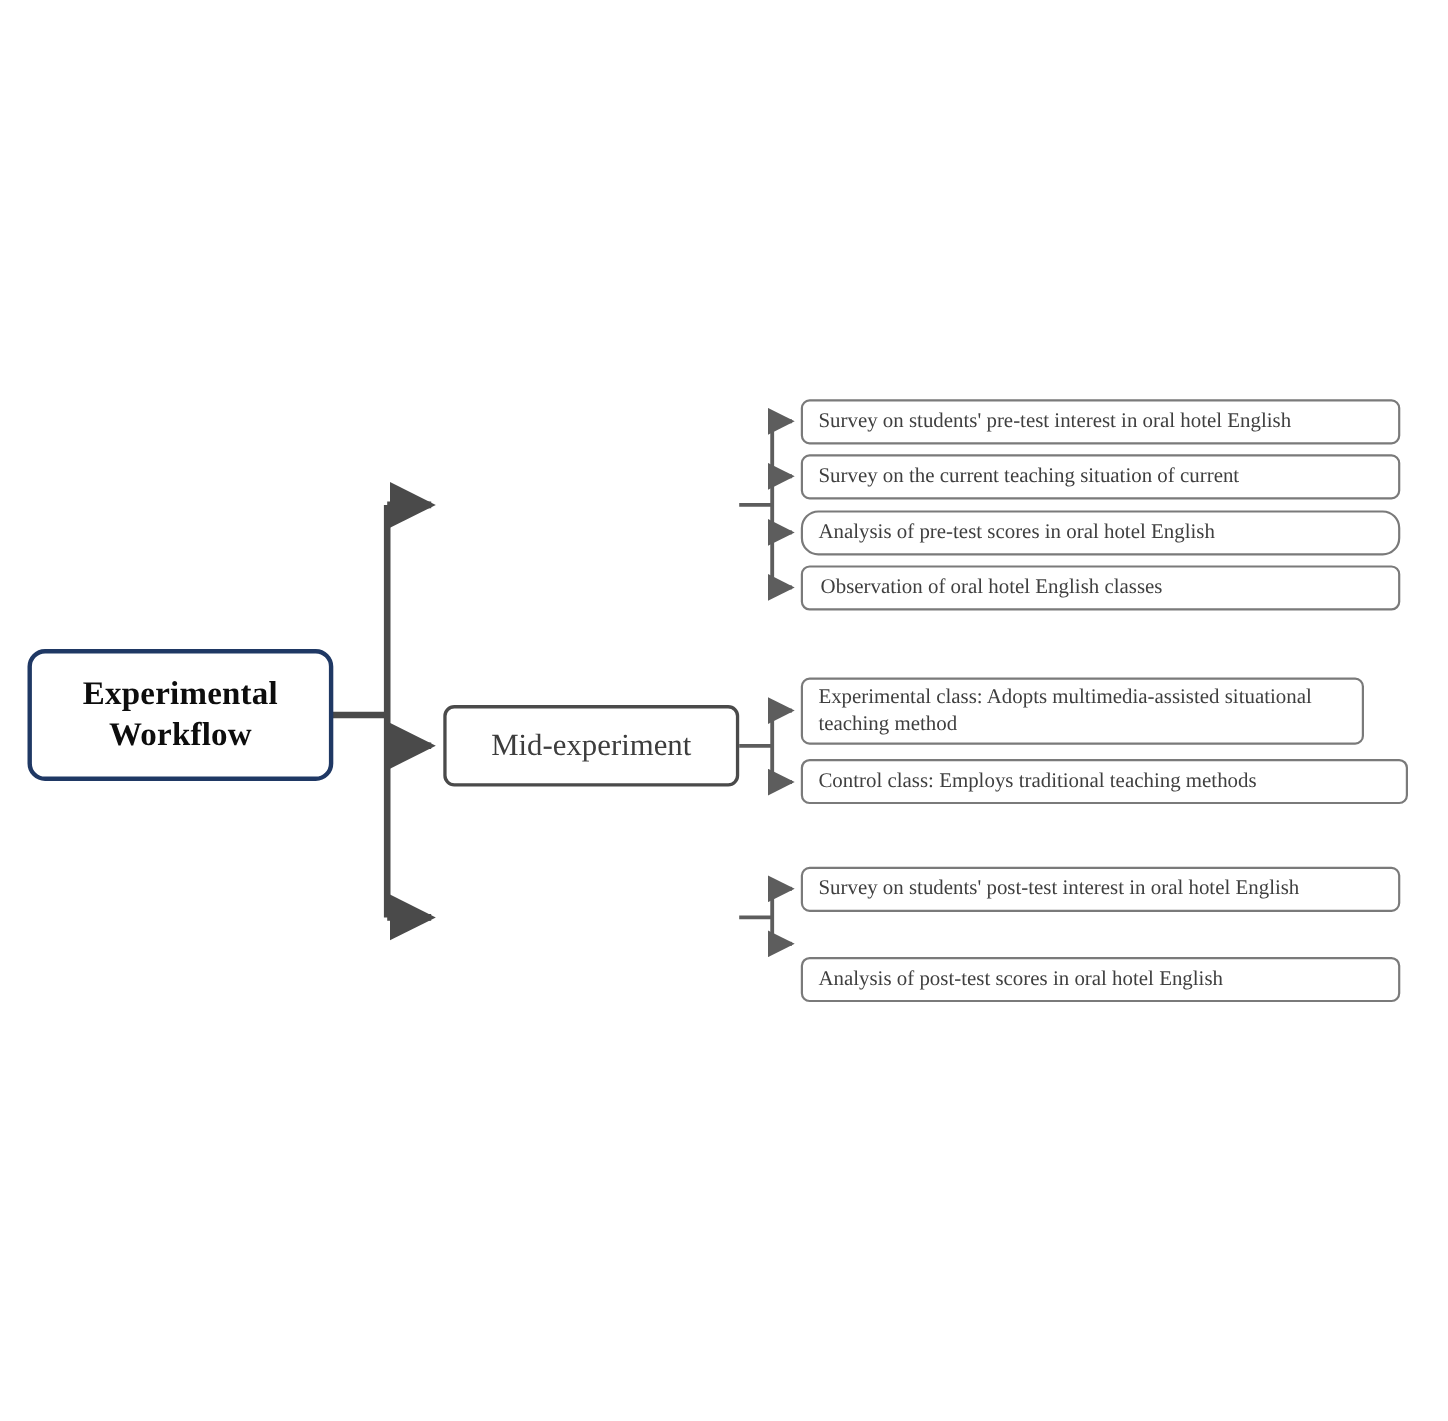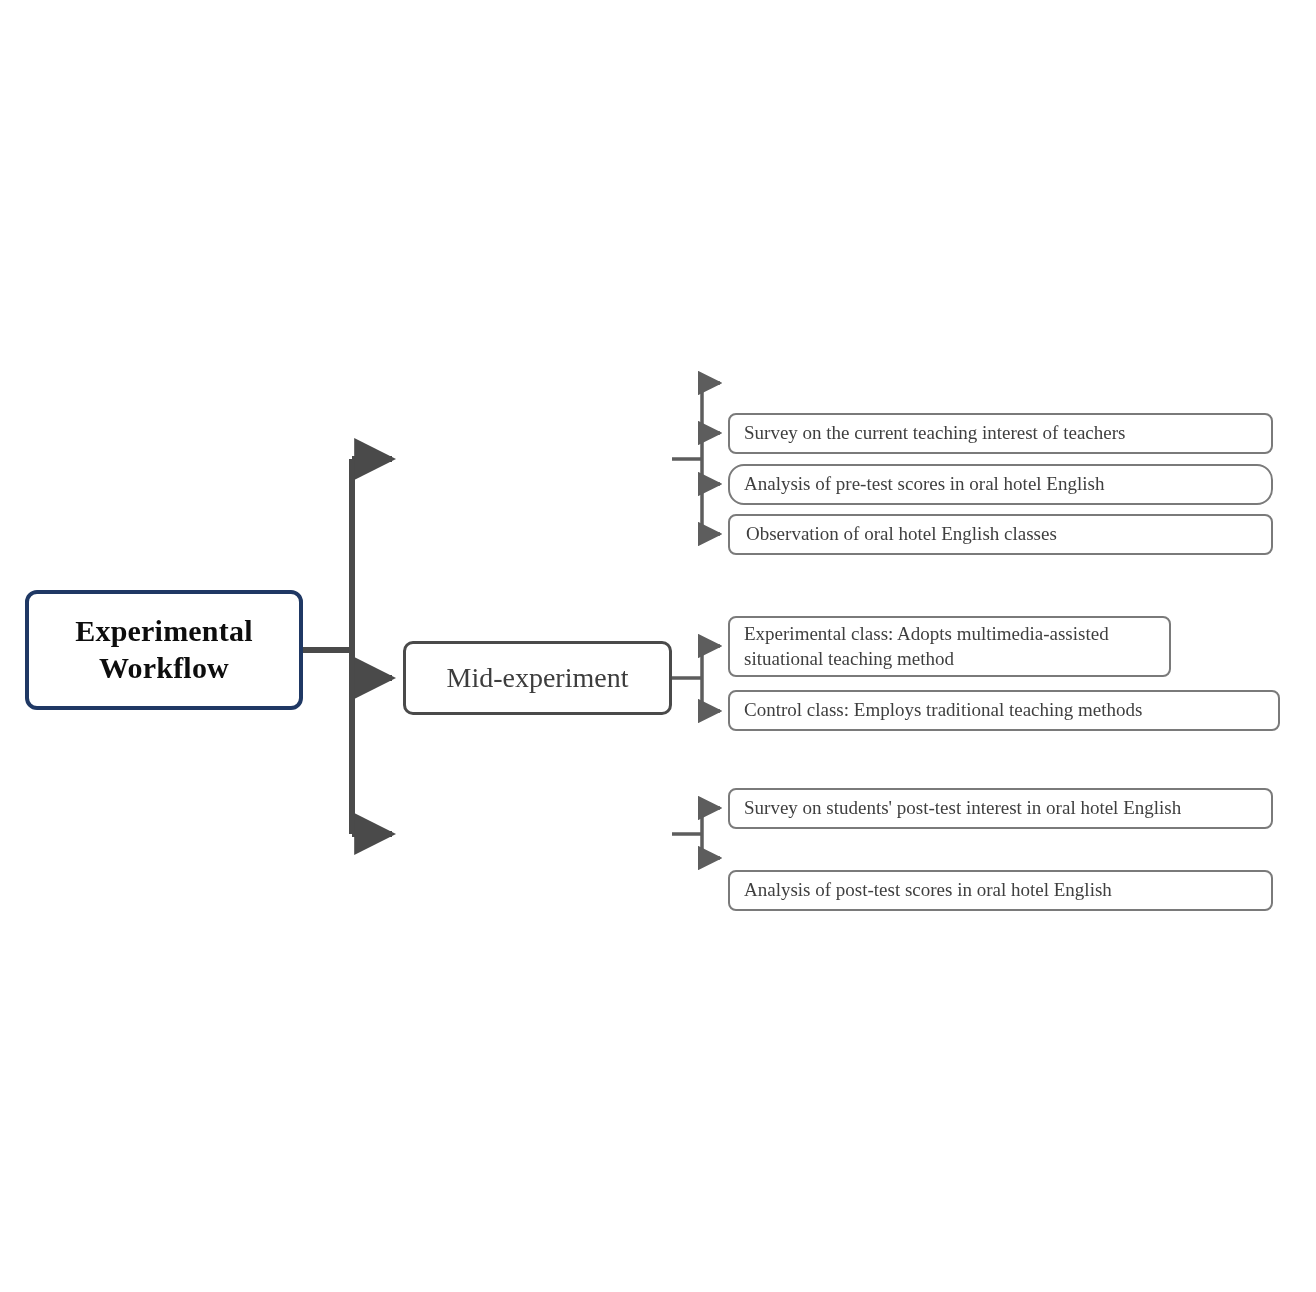--- a/index.html
+++ b/index.html
@@ -110,41 +110,44 @@
     </g>
 
     <g>
       <path d="M 672 834 L 702 834" fill="none" stroke="#5d5d5d" stroke-width="3.5"></path>
       <path d="M 702 808 L 702 858" fill="none" stroke="#5d5d5d" stroke-width="3.5"></path>
       <path d="M 702 808 L 720 808" fill="none" stroke="#5d5d5d" stroke-width="3.5" marker-end="url(#arrowSecondary)"></path>
       <path d="M 702 858 L 720 858" fill="none" stroke="#5d5d5d" stroke-width="3.5" marker-end="url(#arrowSecondary)"></path>
     </g>
   </svg>
 
-  <div class="node node-root" style="left:25px; top:590px; width:278px; height:120px;">
+  <div class="node node-root" style="left:25px; top:590px; width:278px; height:120px;border-radius:16px;">
     <span class="leaf-text">Experimental Workflow</span>
   </div>
 
 
   <div class="node node-stage" style="left:403px; top:641px; width:269px; height:74px;">
     <span class="leaf-text">Mid-experiment</span>
   </div>
 
 
+  <div class="node node-leaf" style="left:728px; top:363px; width:545px; height:41px;">
+    <span class="leaf-text">Survey on students' pre-test interest in oral hotel English</span>
+  </div>
   <div class="node node-leaf" style="left:728px; top:413px; width:545px; height:41px;">
-    <span class="leaf-text">Survey on the current teaching interest of teachers</span>
+    <span class="leaf-text">Survey on the current teaching situation of current</span>
   </div>
   <div class="node node-leaf" style="left:728px; top:464px; width:545px; height:41px;border-radius:16px;">
     <span class="leaf-text">Analysis of pre-test scores in oral hotel English</span>
   </div>
   <div class="node node-leaf" style="left:728px; top:514px; width:545px; height:41px;padding-left:16px;">
     <span class="leaf-text">Observation of oral hotel English classes</span>
   </div>
 
-  <div class="node node-leaf" style="left:728px; top:616px; width:443px; height:61px;">
+  <div class="node node-leaf" style="left:728px; top:616px; width:512px; height:61px;">
     <span class="leaf-text">Experimental class: Adopts multimedia-assisted situational teaching method</span>
   </div>
   <div class="node node-leaf" style="left:728px; top:690px; width:552px; height:41px;">
     <span class="leaf-text">Control class: Employs traditional teaching methods</span>
   </div>
 
   <div class="node node-leaf" style="left:728px; top:788px; width:545px; height:41px;">
     <span class="leaf-text">Survey on students' post-test interest in oral hotel English</span>
   </div>
   <div class="node node-leaf" style="left:728px; top:870px; width:545px; height:41px;">

